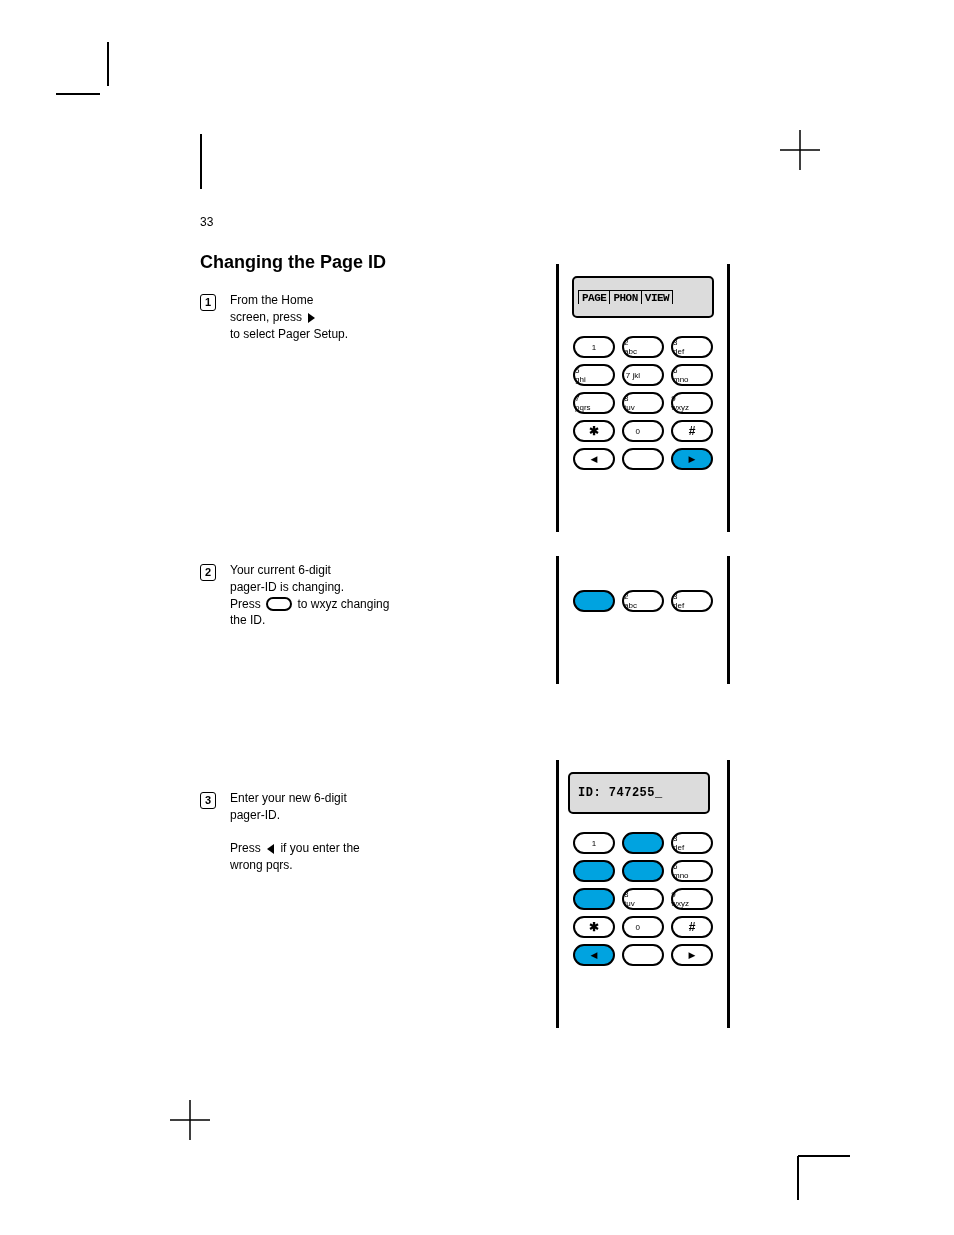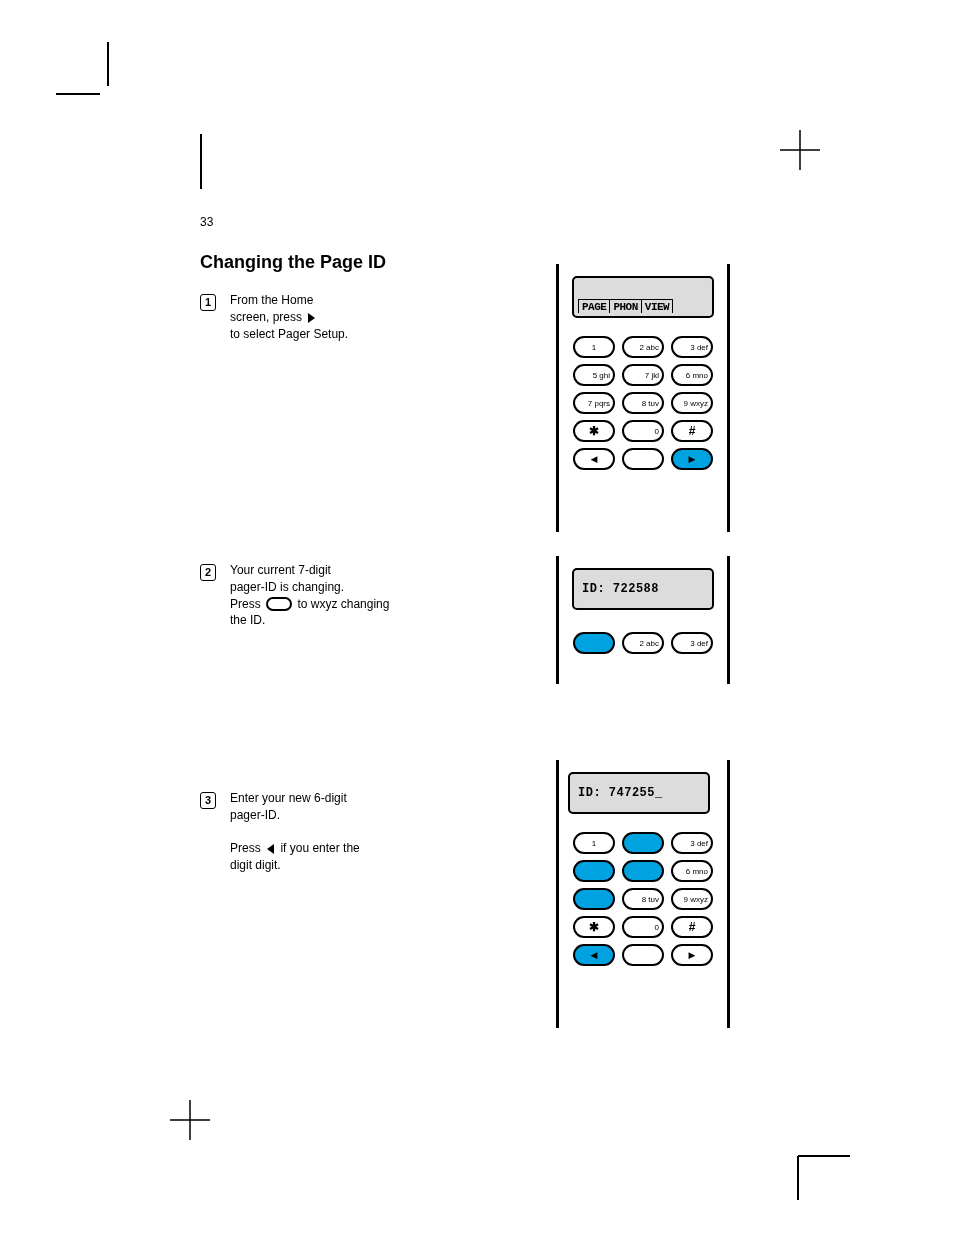--- a/index.html
+++ b/index.html
@@ -41,21 +41,21 @@
   }
   .lcd {
     position: relative;
     margin: 0 auto;
     width: 142px;
     height: 42px;
     border: 2px solid #000;
     border-radius: 5px;
     background: #dcdcdc;
     display: flex;
-    align-items: flex-end;
+    align-items: center;
     padding: 3px 4px;
   }
   .lcd-tab {
     display: inline-block;
     padding: 1px 3px 0px;
     font-family: 'Courier New', monospace;
     font-size: 11px;
     font-weight: bold;
     border: 1px solid #000;
     border-bottom: none;
@@ -83,21 +83,21 @@
     border: 2px solid #000;
     border-radius: 11px;
     background: #fff;
     display: flex;
     align-items: center;
     justify-content: center;
     font-size: 10px;
   }
   .key.lbl {
     justify-content: flex-end;
-    padding-right: 3px;
+    padding-right: 22px;
     font-size: 8px;
   }
   .key.blue { background: #00a3e0; }
   .key .arrow { font-size: 9px; }
   .key .star, .key .hash { font-size: 12px; font-weight: bold; }
   .tri-right {
     width: 0; height: 0;
     border-left: 7px solid #000;
     border-top: 5px solid transparent;
     border-bottom: 5px solid transparent;
@@ -201,54 +201,51 @@
       </div>
     <div class="key"></div>
     <div class="key blue">
         <span class="arrow">▶</span>
       </div>
   </div>
 </div>
 
 <div class="body-text" style="left:230px; top:562px;">
   <span style="position:absolute; left:-30px; top:2px; font-weight:bold; border:1px solid #000; border-radius:3px; padding:0 4px; font-size:11px;">2</span>
-  <span>Your current 7-digit</span><br>
+  <span>Your current 6-digit</span><br>
   <span>pager-ID is changing.</span><br>
   <span>Press</span>
   <span style="display:inline-block;width:26px;height:14px;border:2px solid #000;border-radius:8px;vertical-align:middle;margin:0 2px;"></span>
   <span>to wxyz changing</span><br>
   <span>the ID.</span>
 </div>
 
 <div class="device" style="left:556px; top:556px; height:128px;">
   <div class="vbar-left" style="left:0; top:0; height:128px;"></div>
   <div class="vbar-right" style="right:0; top:0; height:128px;"></div>
   <div style="height:12px;"></div>
-  <div class="lcd" style="align-items:center; padding-left:8px;">
-    <span class="lcd-text">ID: 722588</span>
-  </div>
   <div class="keypad" style="margin-top:22px;">
     <div class="key blue"></div>
     <div class="key lbl">
         <span>2 abc</span>
       </div>
     <div class="key lbl">
         <span>3 def</span>
       </div>
   </div>
 </div>
 
 <div class="body-text" style="left:230px; top:790px;">
   <span style="position:absolute; left:-30px; top:2px; font-weight:bold; border:1px solid #000; border-radius:3px; padding:0 4px; font-size:11px;">3</span>
   <span>Enter your new 6-digit</span><br>
   <span>pager-ID.</span><br><br>
   <span>Press</span>
   <span class="tri-left" style="display:inline-block; vertical-align:middle; margin:0 3px;"></span>
   <span>if you enter the</span><br>
-  <span>digit digit.</span>
+  <span>wrong pqrs.</span>
 </div>
 
 <div class="device" style="left:556px; top:760px; height:268px;">
   <div class="vbar-left" style="left:0; top:0; height:268px;"></div>
   <div class="vbar-right" style="right:0; top:0; height:268px;"></div>
   <div style="height:12px;"></div>
   <div class="lcd" style="align-items:center; padding-left:8px;margin-left:12px;">
     <span class="lcd-text">ID: 747255_</span>
   </div>
   <div class="keypad">

